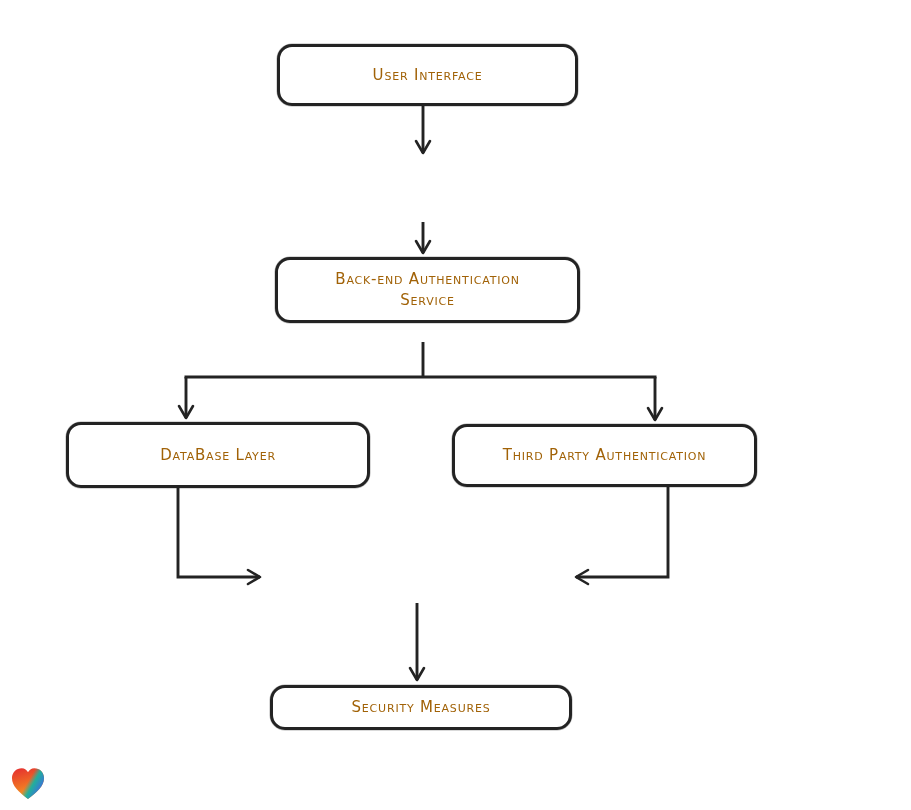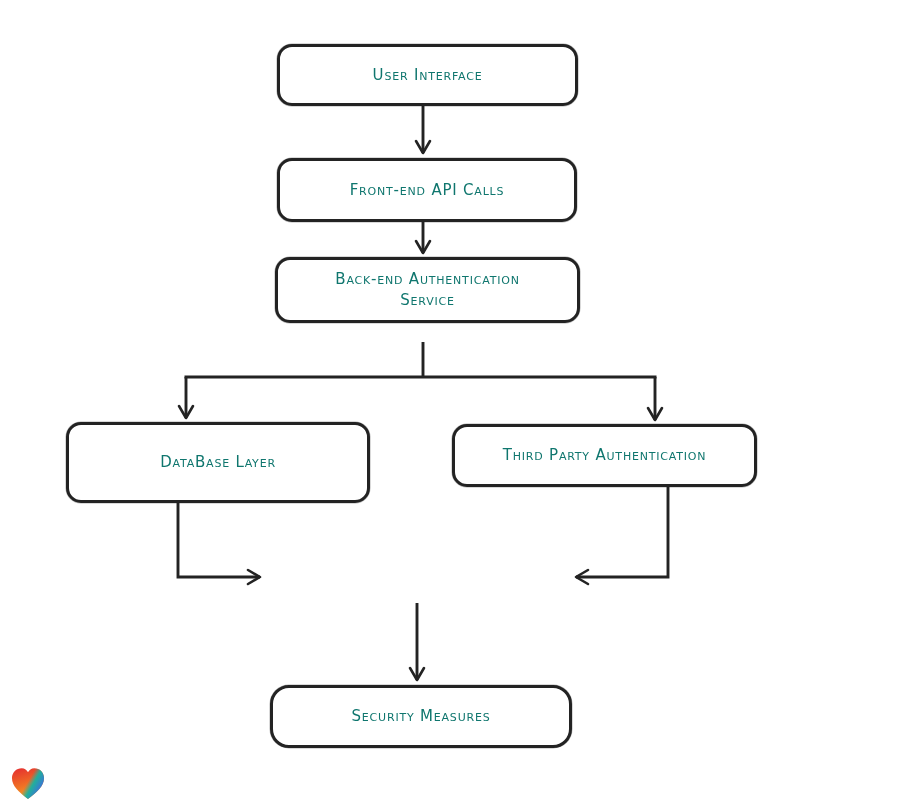--- a/index.html
+++ b/index.html
@@ -33,21 +33,21 @@
     align-items: center;
     justify-content: center;
     text-align: center;
     box-shadow: 0 0 0 0.5px rgba(35,35,35,0.35);
   }
   .node .label {
     font-size: 15px;
     font-variant: small-caps;
     letter-spacing: 0.8px;
     line-height: 21px;
-    color: #0f766e;
+    color: #a16207;
     white-space: pre-line;
     padding: 0 10px;
   }
   .logo {
     position: absolute;
     left: 9px;
     top: 765px;
     width: 38px;
     height: 38px;
   }
@@ -72,39 +72,36 @@
       <path d="M178 487 L178 577 L260 577" marker-end="url(#arw)"></path>
       <path d="M668 487 L668 577 L576 577" marker-end="url(#arw)"></path>
       <path d="M417 603 L417 680" marker-end="url(#arw)"></path>
     </g>
   </svg>
 
   <div class="node" style="left:277px; top:44px; width:301px; height:62px;">
     <span class="label">User Interface</span>
   </div>
 
-  <div class="node" style="left:277px; top:158px; width:300px; height:64px;">
-    <span class="label">Front-end API Calls</span>
-  </div>
 
   <div class="node" style="left:275px; top:257px; width:305px; height:66px;">
     <span class="label">Back-end Authentication
 Service</span>
   </div>
 
-  <div class="node" style="left:66px; top:422px; width:304px; height:81px;">
+  <div class="node" style="left:66px; top:422px; width:304px; height:66px;">
     <span class="label">DataBase Layer</span>
   </div>
 
   <div class="node" style="left:452px; top:424px; width:305px; height:63px;">
     <span class="label">Third Party Authentication</span>
   </div>
 
 
-  <div class="node" style="left:270px; top:685px; width:302px; height:63px;border-radius:19px;">
+  <div class="node" style="left:270px; top:685px; width:302px; height:45px;">
     <span class="label">Security Measures</span>
   </div>
 
   <div class="logo">
     <svg viewBox="0 0 32 30" width="38" height="36" xmlns="http://www.w3.org/2000/svg">
       <defs>
         <linearGradient id="heartBase" x1="15%" y1="0%" x2="45%" y2="100%">
           <stop offset="0%" stop-color="#e53130"></stop>
           <stop offset="45%" stop-color="#ee6226"></stop>
           <stop offset="95%" stop-color="#f49c22"></stop>

